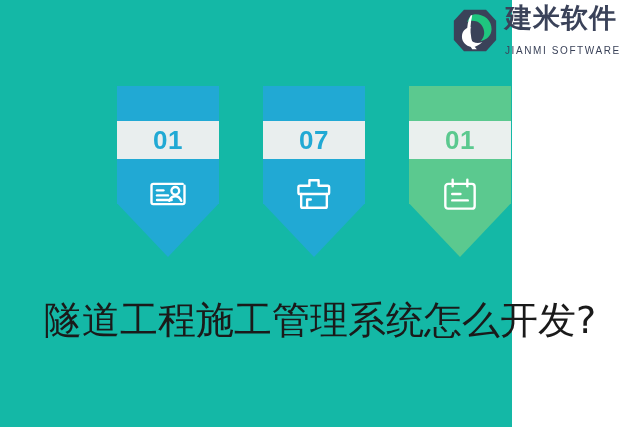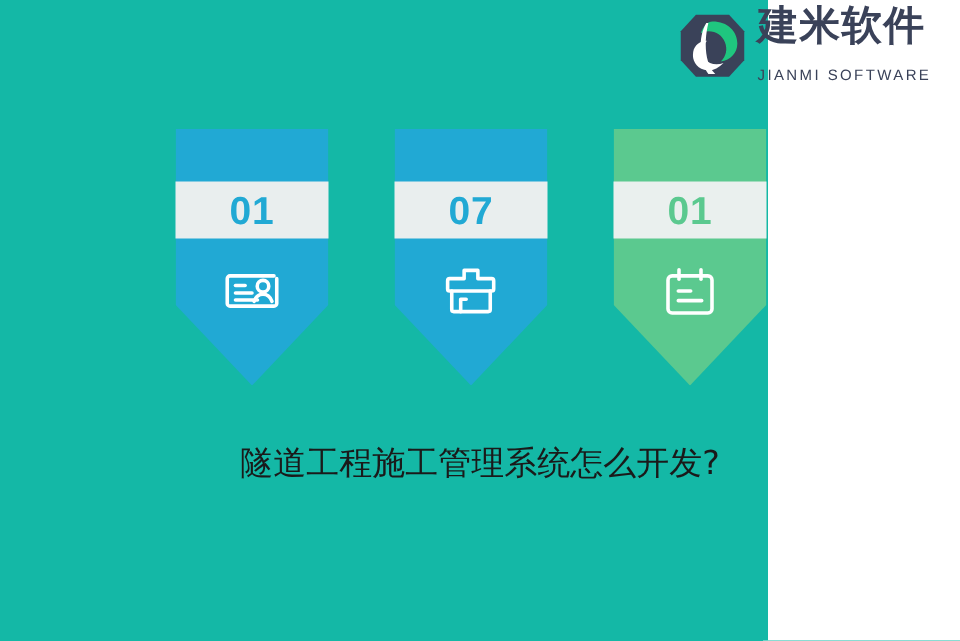--- a/index.html
+++ b/index.html
@@ -115,21 +115,21 @@
   }
 
   
   .headline {
     position: absolute;
     top: 294px;
     left: 0;
     width: 640px;
     text-align: center;
     color: #1a1a1a;
-    font-size: 22px;
+    font-size: 38px;
     line-height: 1.42;
     font-weight: 400;
     font-family: "DejaVu Sans", "Liberation Sans", sans-serif;
     letter-spacing: 0px;
   }
   .headline-line { display: block; }
 </style>
 </head>
 <body>
 

